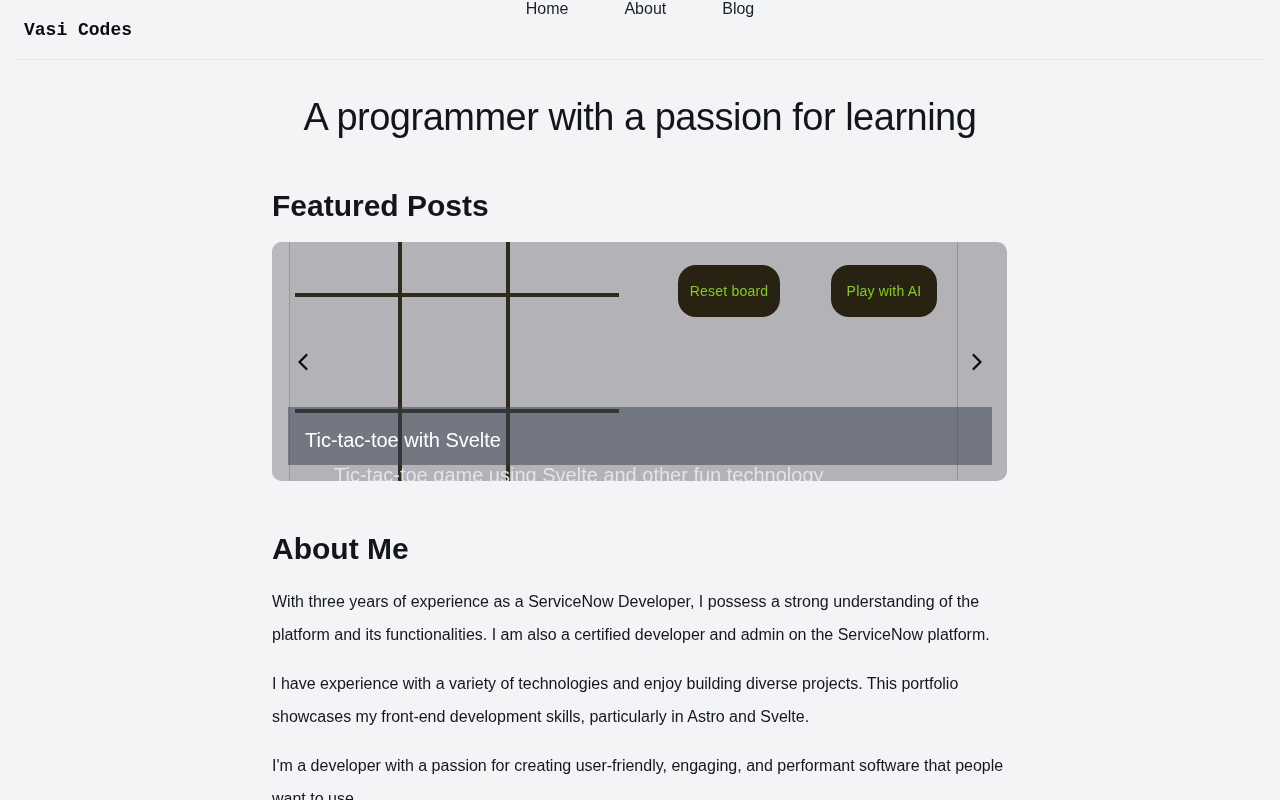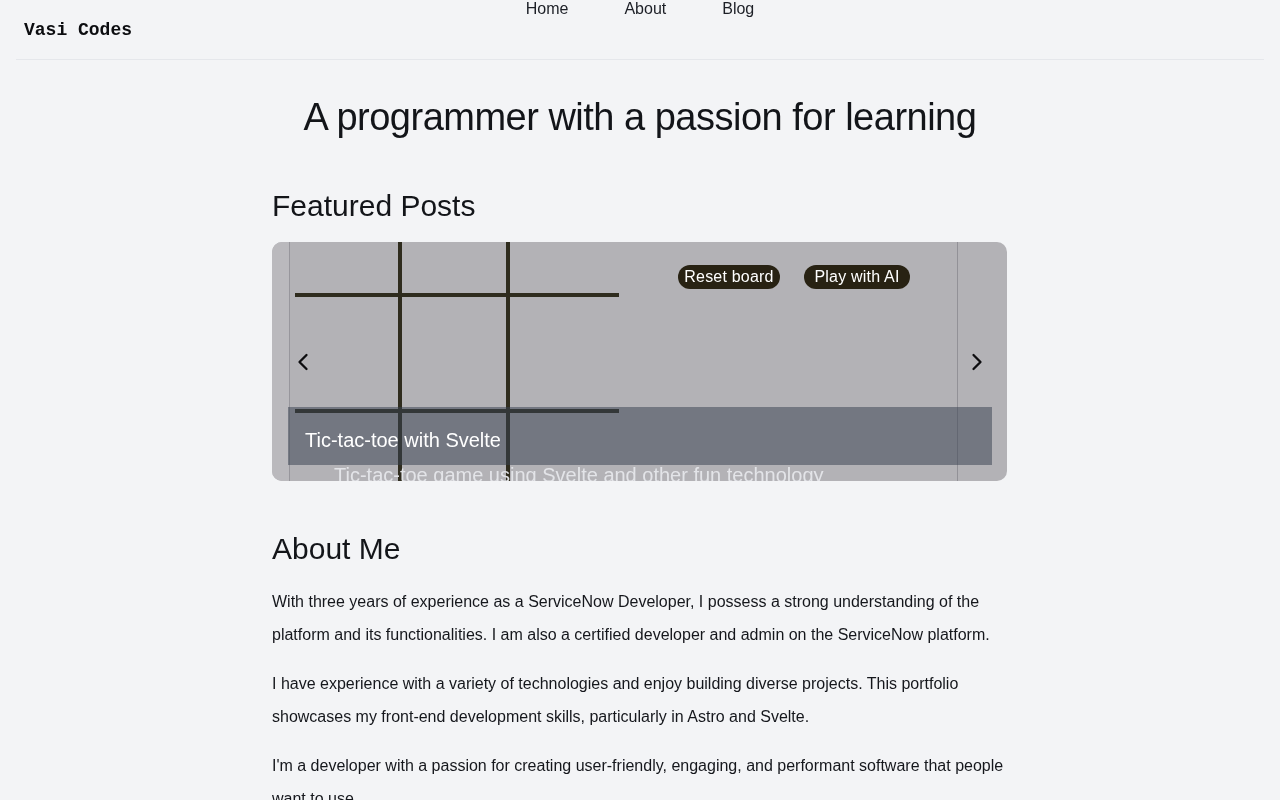--- a/index.html
+++ b/index.html
@@ -33,21 +33,21 @@
   .hero { text-align: center; padding-top: 35px; }
   .hero h1 {
     margin: 0; font-size: 38px; font-weight: 400; line-height: 1.2;
     letter-spacing: -0.5px; color: #131519;
   }
   .hero p { margin: 17px 0 0; font-size: 18px; line-height: 1.2; color: #1a1c22; }
 
   .container { width: 736px; margin: 0 auto; }
 
   h2.section-heading {
-    font-size: 30px; font-weight: 400; line-height: 36px;
+    font-size: 30px; font-weight: 700; line-height: 36px;
     margin: 0 0 18px; color: #131519;
   }
   .featured { margin-top: 47px; }
   .about    { margin-top: 50px; }
 
   
   .carousel {
     position: relative; width: 735px; height: 239px;
     border-radius: 10px; background: #b3b2b6; overflow: hidden;
   }
@@ -60,27 +60,27 @@
     position: absolute; left: 685px; top: 0; bottom: 0; width: 1px;
     background: rgba(70,70,80,0.30);
   }
   .grid-line { position: absolute; background: #2f2c1e; }
   .gv1 { left: 126px; top: 0; bottom: 0; width: 4px; }
   .gv2 { left: 234px; top: 0; bottom: 0; width: 4px; }
   .gh1 { left: 23px; width: 324px; top: 51px; height: 4px; }
   .gh2 { left: 23px; width: 324px; top: 167px; height: 4px; }
 
   .screen-btn {
-    position: absolute; top: 23px; height: 24px;
+    position: absolute; top: 23px; height: 52px;
     display: flex; align-items: center; justify-content: center;
-    border-radius: 18px; background: #282213; color: #ffffff;
-    font-size: 16px; letter-spacing: 0.2px;
+    border-radius: 18px; background: #282213; color: #84cc16;
+    font-size: 14px; letter-spacing: 0.2px;
   }
   .screen-btn.reset { left: 406px; width: 102px; }
-  .screen-btn.play  { left: 532px; width: 106px; text-align: right; }
+  .screen-btn.play  { left: 559px; width: 106px; text-align: right; }
 
   .chev {
     position: absolute; top: 104px; width: 32px; height: 32px;
     background: transparent; border: none; padding: 4px; margin: 0;
     cursor: pointer; z-index: 3; display: flex; align-items: center; justify-content: center;
   }
   .chev.left  { left: 16px; }
   .chev.right { left: 688px; }
   .chev svg { width: 24px; height: 24px; stroke: #0d0d0f; stroke-width: 2.3; fill: none; stroke-linecap: round; stroke-linejoin: round; }
 

